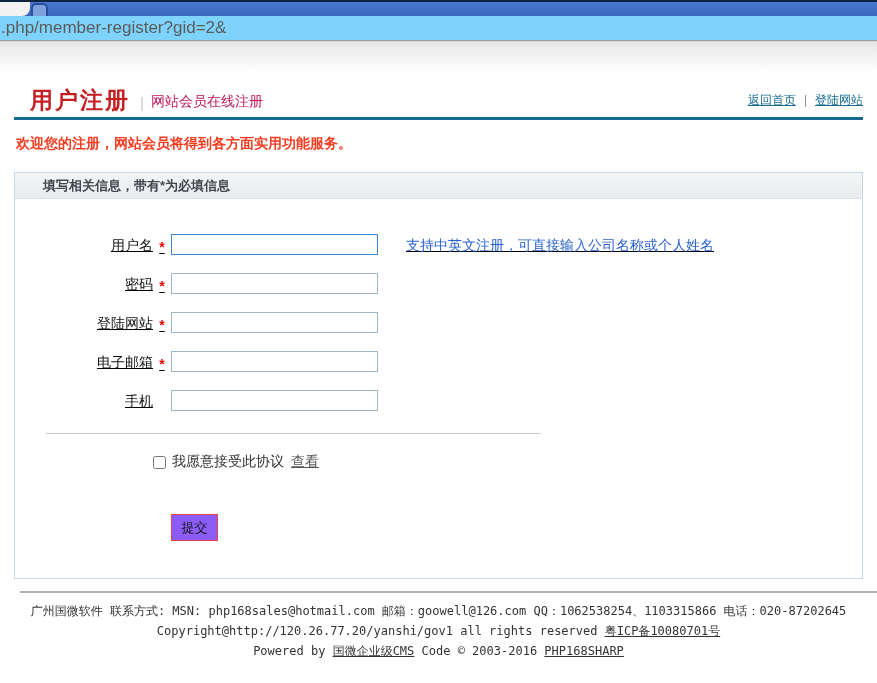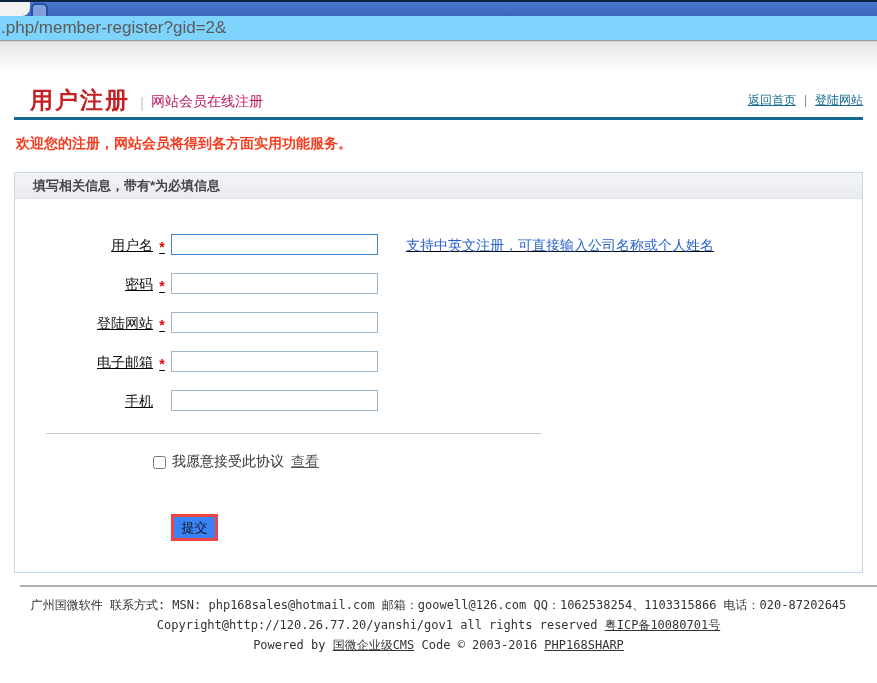--- a/index.html
+++ b/index.html
@@ -30,38 +30,38 @@
   .header-links { font-size:12px; margin-bottom:4px; white-space:nowrap; }
   .header-links a { color:#156a91; text-decoration:underline; cursor:pointer; }
   .link-sep { color:#888; margin:0 8px; }
   .header-rule { margin:4px 14px 0 14px; height:3px; background:#15698e; }
 
   
   .welcome { margin:15px 0 0 16px; font-size:14px; font-weight:bold; color:#f53d22; }
 
   
   .form-box { margin:19px 14px 0 14px; border:1px solid #c6d9e8; background:#fff; }
-  .form-box-header { height:26px; line-height:25px; padding-left:18px;
+  .form-box-header { height:26px; line-height:25px; padding-left:28px;
                      background:linear-gradient(#f3f4f6,#e9ebee);
                      border-bottom:1px solid #dfe3e8;
                      font-size:13px; font-weight:bold; color:#44454d; }
   .form-body { padding:35px 0 31px 0; }
   .form-row { display:flex; align-items:flex-end; margin-bottom:18px; height:21px;text-decoration:underline; }
   .f-label { width:138px; text-align:right; font-size:14px; color:#111; }
   .star { width:18px; text-align:center; color:#e60000; font-size:14px; font-weight:bold; }
   .f-input { width:207px; height:21px; border:1px solid #9fb6c9; background:#fff;
              font-size:13px; padding:0 3px; outline:none; }
   .f-input.focused { border-color:#3f87d2; }
   .hint { margin-left:28px; font-size:14px; color:#2a62d0; white-space:nowrap; }
   .form-divider { margin:22px 0 0 31px; width:495px; border-top:1px solid #cbcbcb; }
   .agree-row { margin:19px 0 0 138px; display:flex; align-items:center; font-size:14px; color:#333; }
   .agree-row input { width:13px; height:13px; margin-right:6px; }
   .view-link { color:#555; text-decoration:underline; margin-left:7px; cursor:pointer; }
-  .submit { display:block; margin:43px 0 0 156px; width:47px; height:27px;
-            background:#3b82f6; border:3px solid #ef4444; font-size:13px; color:#111;
+  .submit { display:block; margin:43px 0 6px 156px; width:47px; height:27px;
+            background:#8b5cf6; border:1px solid #ef4444; font-size:13px; color:#111;
             font-family:"Liberation Sans", sans-serif; cursor:pointer; }
 
   
   .footer { margin-top:12px; }
   .footer-rule { margin-left:20px; border-top:2px solid #b0b0b0; }
   .footer-text { text-align:center; font-family:"DejaVu Sans Mono", monospace;
                  font-size:12px; color:#333; line-height:20px; }
   .footer-text div:first-child { margin-top:8px; }
   .footer-text a { color:#333; text-decoration:underline; cursor:pointer; }
 </style>

